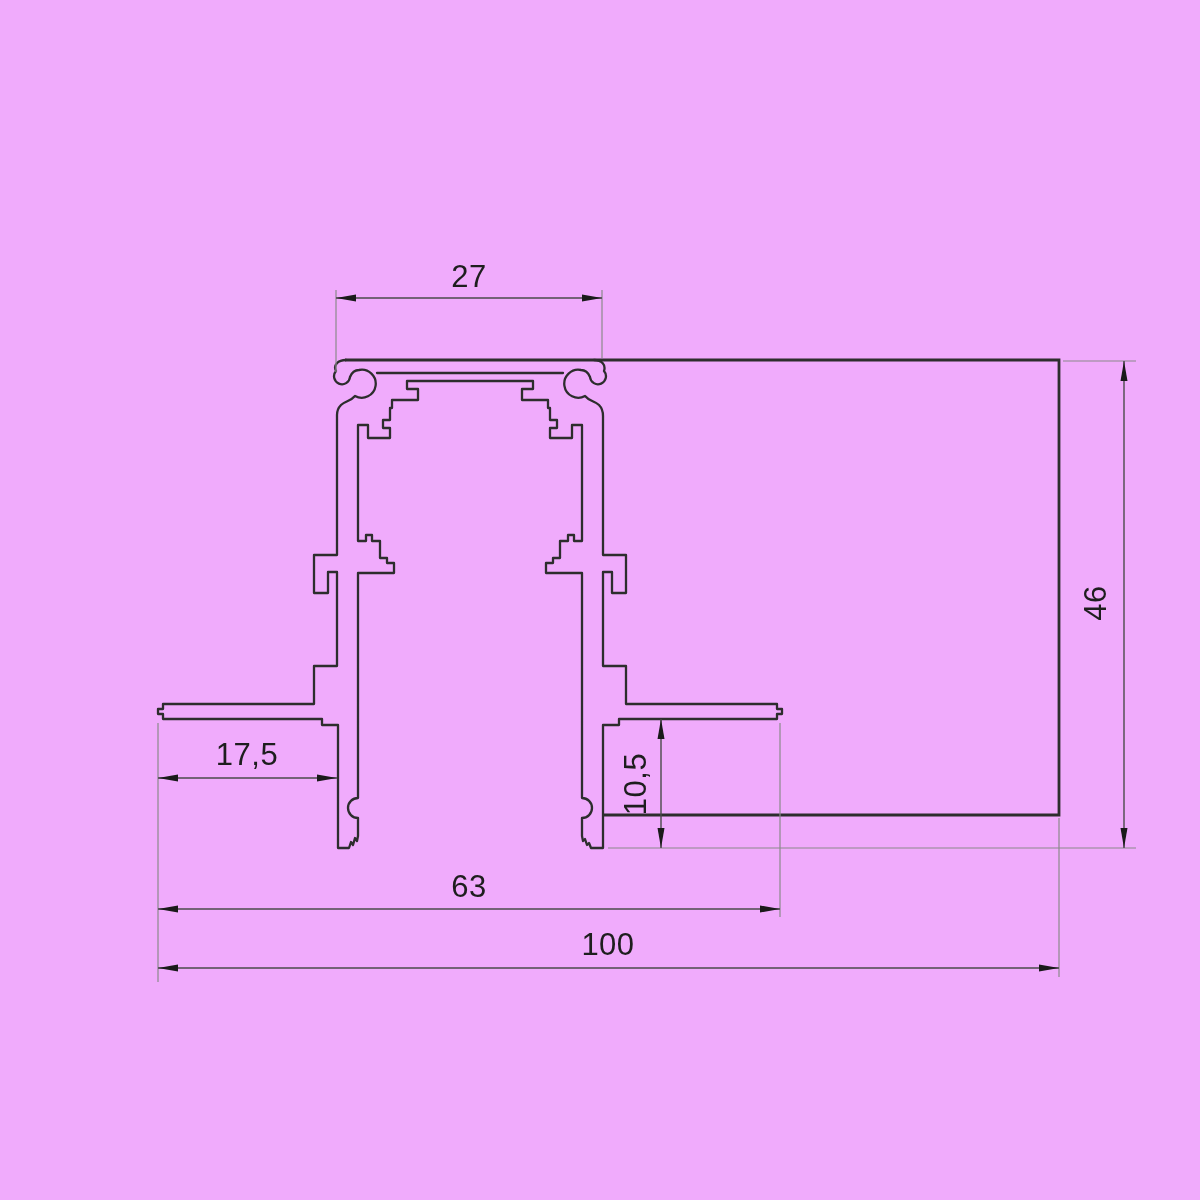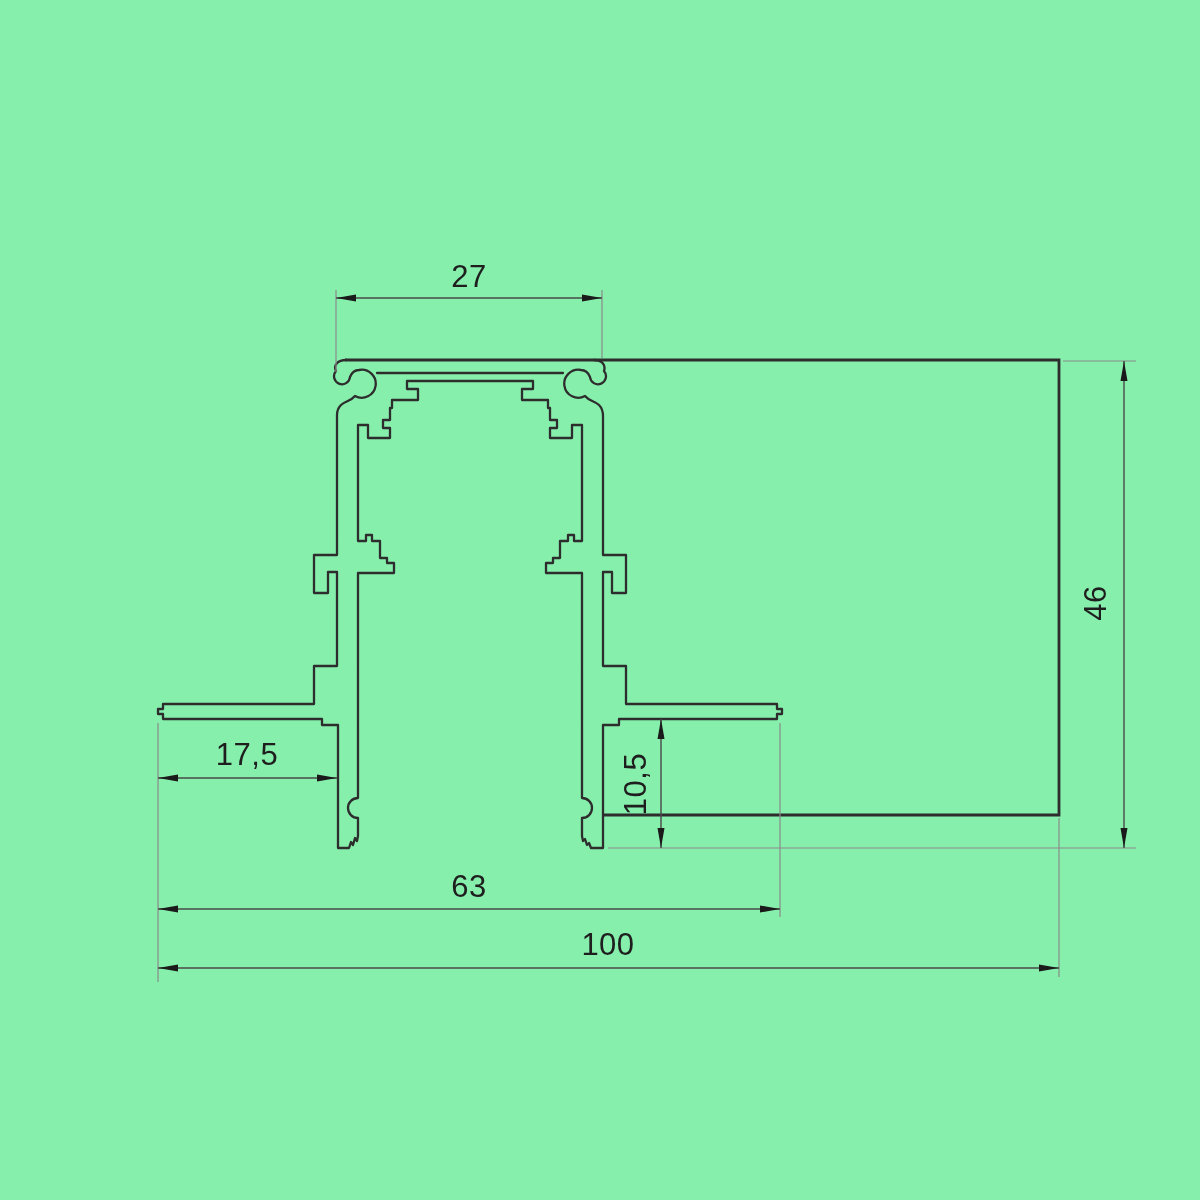--- a/index.html
+++ b/index.html
@@ -7,21 +7,21 @@
     padding: 0;
     background: #ffffff;
     width: 1200px;
     height: 1200px;
     overflow: hidden;
   }
   .canvas {
     position: relative;
     width: 1200px;
     height: 1200px;
-    background: #86efac;
+    background: #f0abfc;
   }
   svg { display: block; }
   .profile {
     fill: none;
     stroke: #2d2d2d;
     stroke-width: 2.3;
     stroke-linejoin: round;
     stroke-linecap: round;
   }
   .plate {

